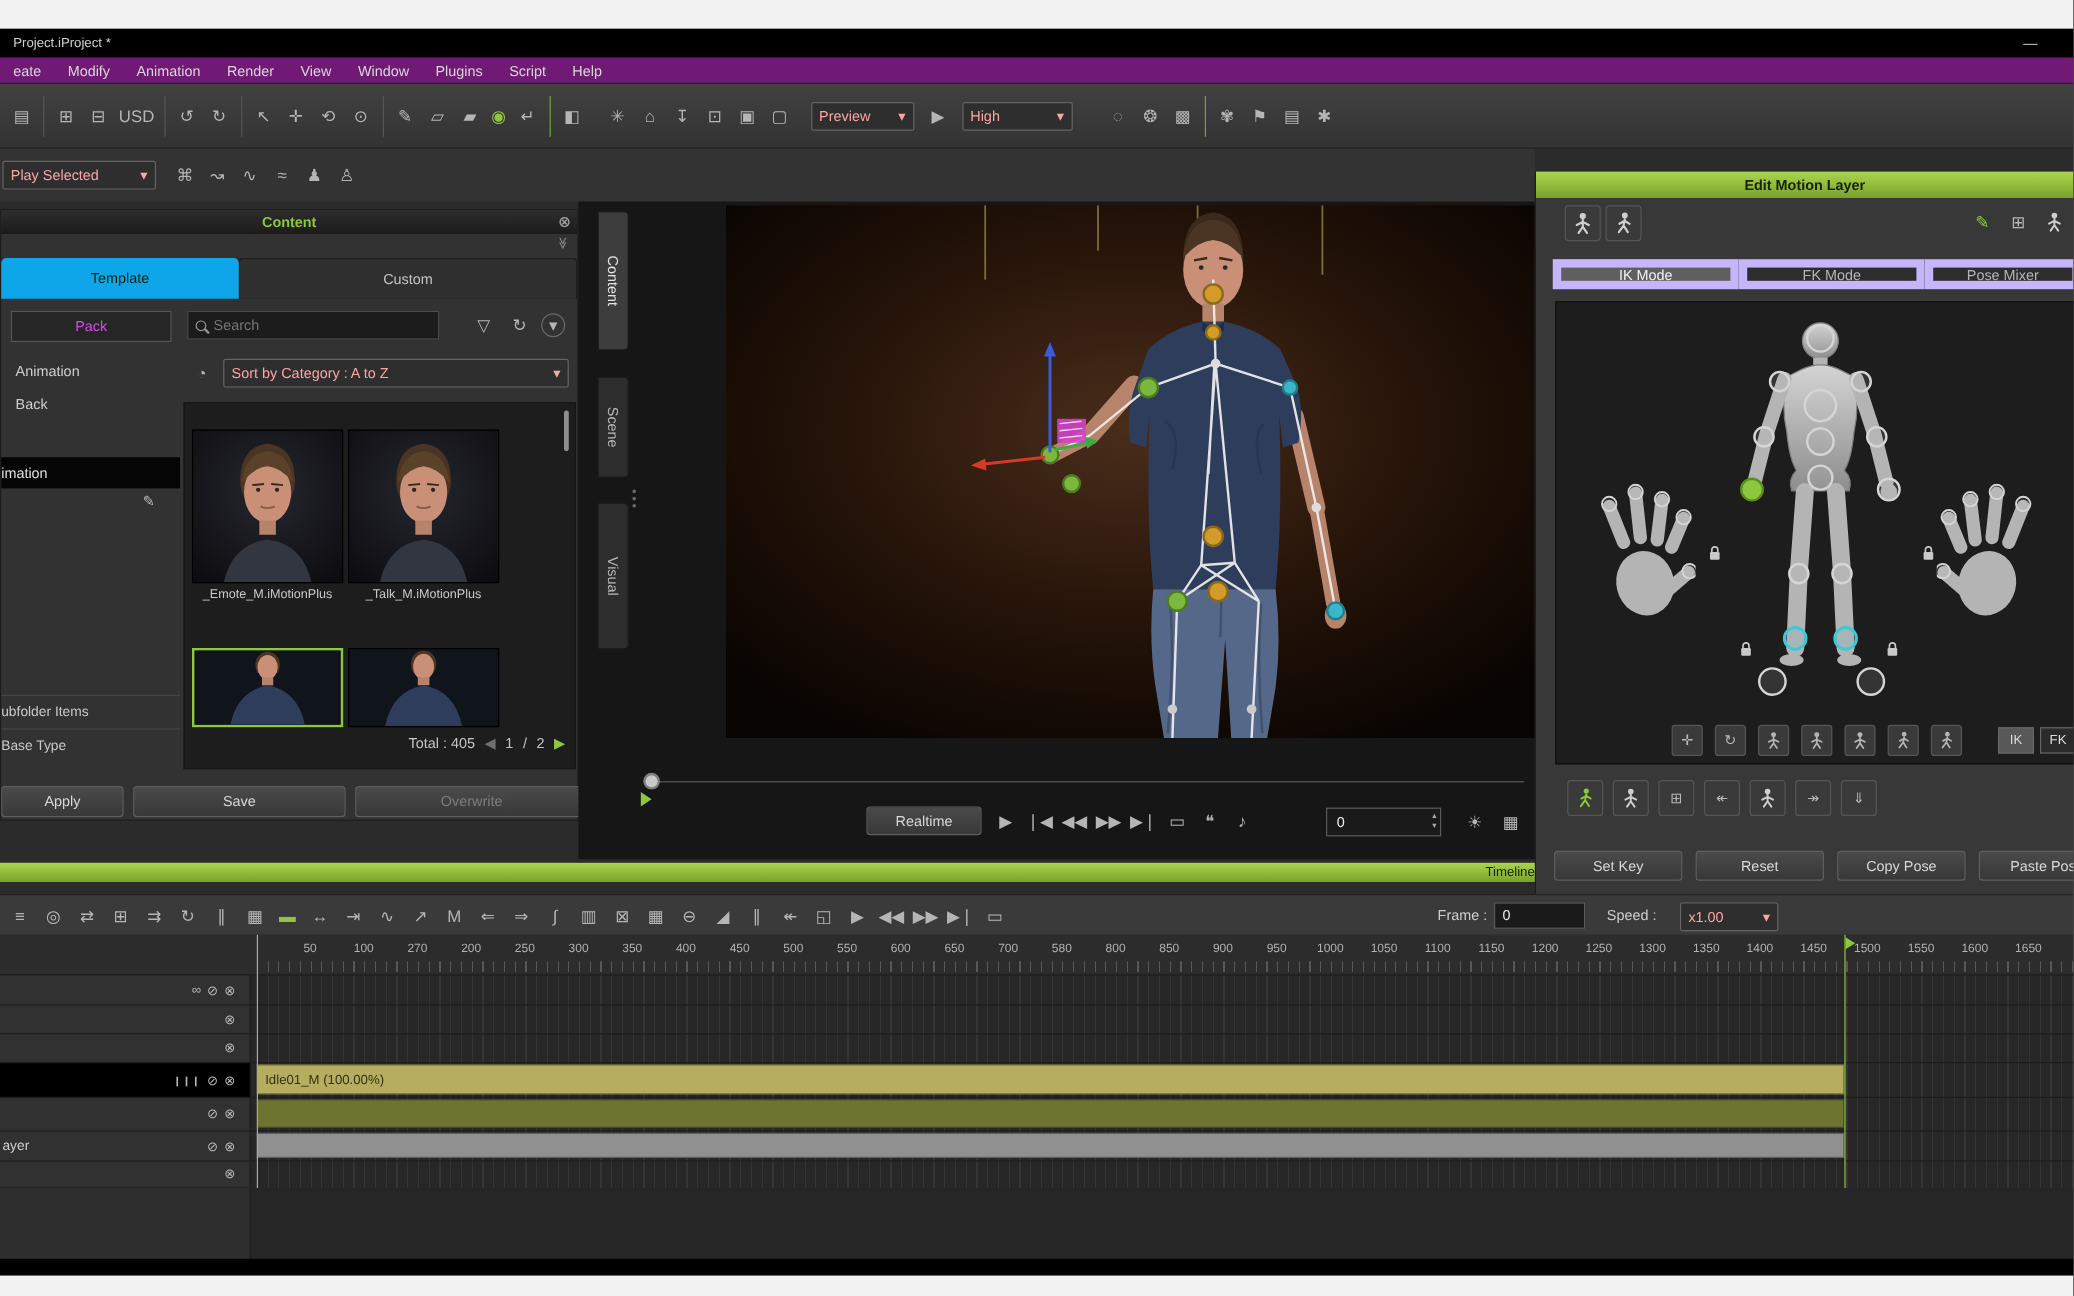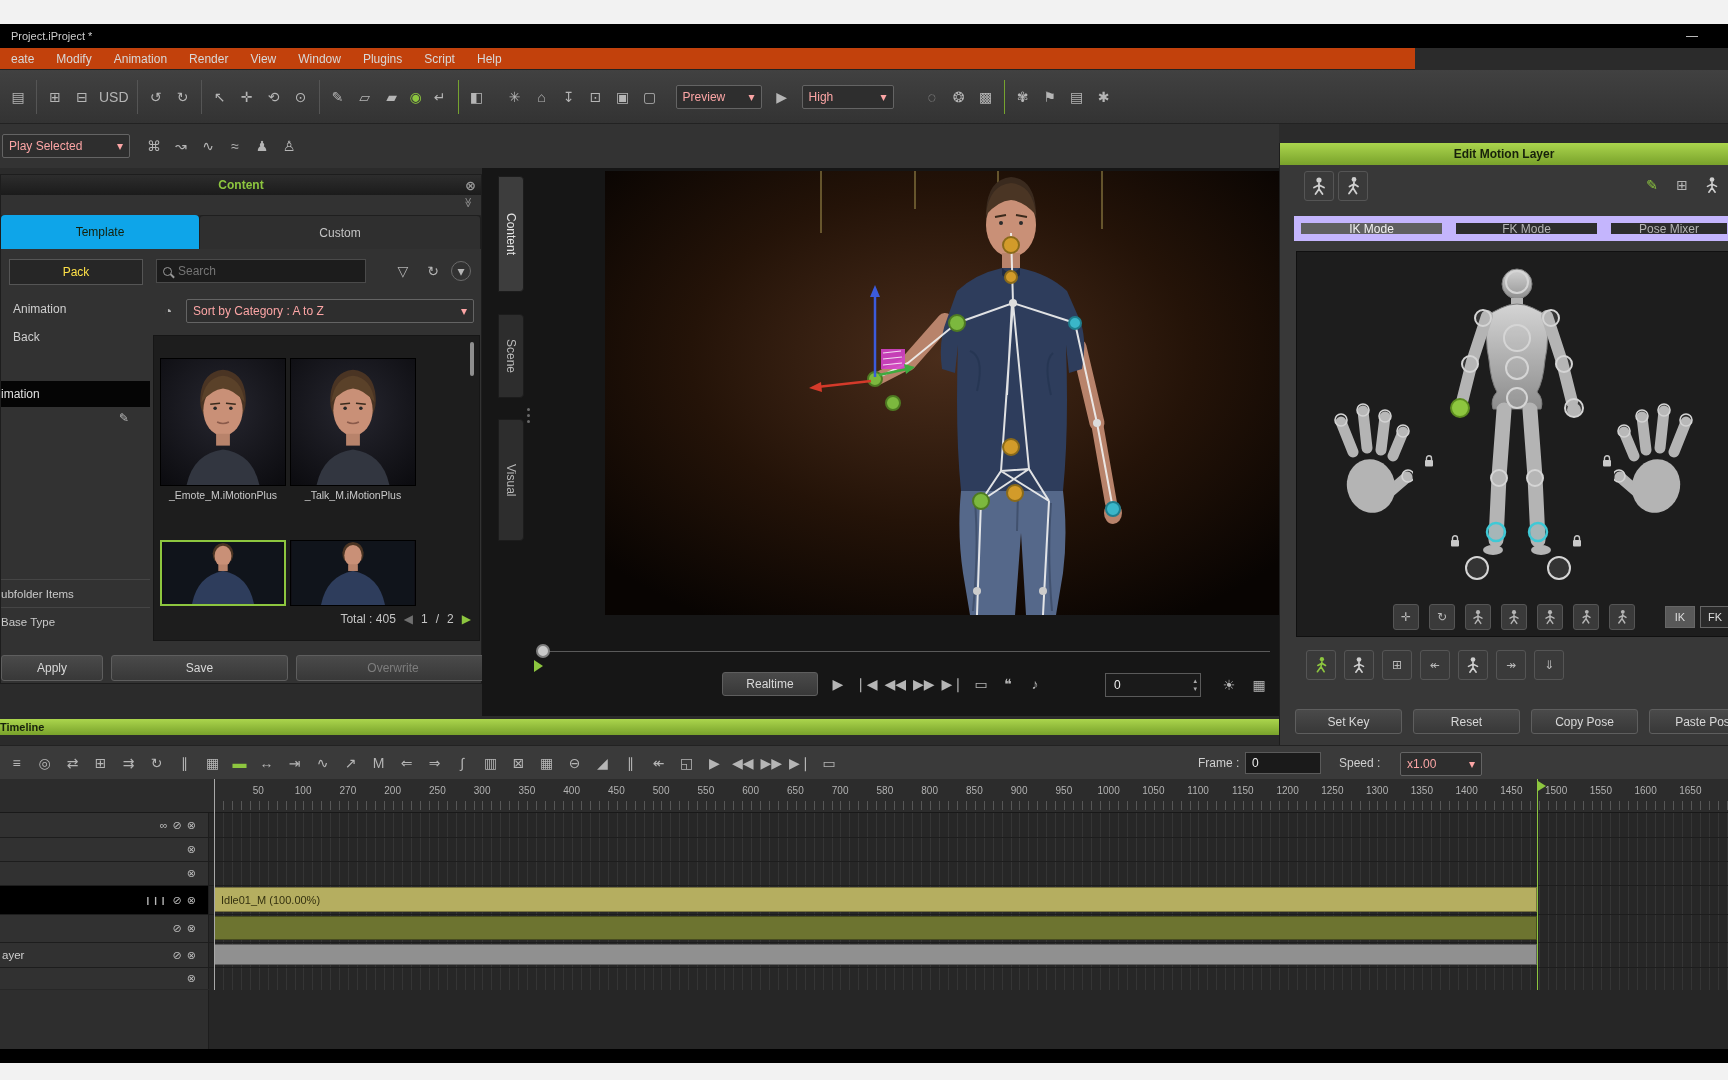--- a/index.html
+++ b/index.html
@@ -18,38 +18,38 @@
   .dd{display:flex;align-items:center;justify-content:space-between;background:#2e2e2e;
       border:1px solid #646464;border-radius:2px;color:#fca5a5;padding:0 6px;height:24px}
   .tsep{width:1px;height:34px;background:#555;margin:0 6px;flex:0 0 auto}
   .tsep.g{background:#76a32f}
 
   
   .top-white{left:0;top:0;width:1728px;height:24px;background:#f2f2f2}
   .titlebar{left:0;top:24px;width:1728px;height:24px;background:#000;display:flex;align-items:center}
   .titlebar .t{margin-left:11px;color:#cfcfcf;font-size:11px}
   .titlebar .min{position:absolute;right:30px;color:#cfcfcf}
-  .menubar{left:0;top:48px;width:1415px;height:22px;background:#c2410c;display:flex;align-items:center;border-bottom:1px solid #222}
+  .menubar{left:0;top:48px;width:1728px;height:22px;background:#701a75;display:flex;align-items:center;border-bottom:1px solid #222}
   .menubar span{padding:0 11px;color:#d8d8d8}
   .toolbar{left:0;top:70px;width:1728px;height:54px;background:linear-gradient(#414141,#333);display:flex;align-items:center;padding-left:6px;border-bottom:1px solid #222}
   .tseg{display:flex;align-items:center;gap:3px}
   .subbar{left:0;top:124px;width:1279px;height:44px;background:#333;display:flex;align-items:center;gap:12px;padding-left:2px}
 
   
   .cpanel{left:0;top:174px;width:482px;height:510px;background:#323232;border:1px solid #1d1d1d}
   .chead{position:absolute;left:0;top:0;width:100%;height:20px;background:linear-gradient(#2d2d2d,#1b1b1b);
          display:flex;align-items:center;justify-content:center;color:#8dc63f;font-weight:bold}
   .chead .x{position:absolute;right:5px;color:#9a9a9a;font-size:13px}
   .ccollapse{position:absolute;right:8px;top:22px;color:#8a8a8a;font-size:10px;transform:rotate(90deg)}
   .ctabs{position:absolute;left:0;top:40px;width:100%;height:34px;background:#262626;display:flex}
   .ctab{flex:0 0 198px;display:flex;align-items:center;justify-content:center;border-radius:4px 4px 0 0}
   .ctab.active{background:#0ea5e9;color:#15200a;font-weight:normal}
   .ctab.rest{flex:1;background:#2f2f2f;color:#c5c5c5;border:1px solid #1f1f1f;border-bottom:none}
   .packbtn{position:absolute;left:8px;top:84px;width:134px;height:26px;background:#262626;border:1px solid #555;
-           display:flex;align-items:center;justify-content:center;color:#fde047}
+           display:flex;align-items:center;justify-content:center;color:#d946ef}
   .treerow{position:absolute;left:0;width:149px;height:24px;display:flex;align-items:center;padding-left:12px;color:#cfcfcf}
   .selrow{position:absolute;left:0;top:206px;width:149px;height:26px;background:#050505;display:flex;align-items:center;color:#e0e0e0}
   .cpencil{position:absolute;left:118px;top:236px;color:#bdbdbd}
   .searchbox{position:absolute;left:155px;top:84px;width:210px;height:24px;background:#1c1c1c;border:1px solid #4a4a4a;
              display:flex;align-items:center;gap:6px;padding:0 6px}
   .searchbox input{flex:1;background:transparent;border:none;outline:none;color:#ddd;font:inherit}
   .i-mag{width:9px;height:9px;border:1.5px solid #999;border-radius:50%;position:relative;flex:0 0 auto}
   .i-mag::after{content:"";position:absolute;width:5px;height:1.5px;background:#999;right:-4px;bottom:-2px;transform:rotate(45deg)}
   .srow-ico{position:absolute;top:84px}
   .sortdd{position:absolute;left:185px;top:124px;width:288px}
@@ -91,21 +91,21 @@
   .sqbtn{display:flex;align-items:center;justify-content:center;width:26px;height:26px;background:#3a3a3a;border:1px solid #555;border-radius:3px;color:#b9b9b9}
   .ikfk{position:absolute;bottom:8px;height:22px;width:30px;display:flex;align-items:center;justify-content:center;
         background:#2a2a2a;border:1px solid #666;color:#ddd;font-size:11px}
   .ikfk.active{background:#585858}
   .midrow{position:absolute;left:26px;top:507px;display:flex;gap:8px}
   .midrow .sqbtn{width:30px;height:30px}
   .rbtn{position:absolute;top:566px;width:107px;height:25px}
 
   
   .tlbar{left:0;top:719px;width:1279px;height:16px;background:linear-gradient(#abd54d,#79a22b);
-         display:flex;align-items:center;justify-content:flex-start;color:#17210b;font-weight:bold;font-size:11px}
+         display:flex;align-items:center;justify-content:flex-end;color:#17210b;font-weight:normal;font-size:11px}
   .tltoolbar{left:0;top:745px;width:1728px;height:34px;background:#3a3a3a;display:flex;align-items:center;gap:2px;padding-left:4px;border-top:1px solid #222}
   .tltoolbar .ico{min-width:25px}
   .tl-framelabel{position:absolute;left:1198px;color:#cfcfcf}
   .tl-frame{position:absolute;left:1245px;top:6px;width:76px;height:22px;background:#1a1a1a;border:1px solid #5a5a5a;display:flex;align-items:center}
   .tl-frame input{width:100%;background:transparent;border:none;outline:none;color:#eee;font:inherit;padding-left:6px}
   .tl-speedlabel{position:absolute;left:1339px;color:#cfcfcf}
   .tl-speed{position:absolute;left:1400px;top:6px;width:82px}
   .ruler{left:0;top:779px;width:1728px;height:34px;background:#2c2c2c;border-bottom:1px solid #191919}
   .ruler-ticks{position:absolute;left:214px;right:0;bottom:2px;height:9px;
                background:repeating-linear-gradient(90deg,#575757 0 1px,transparent 1px 8.95px)}

